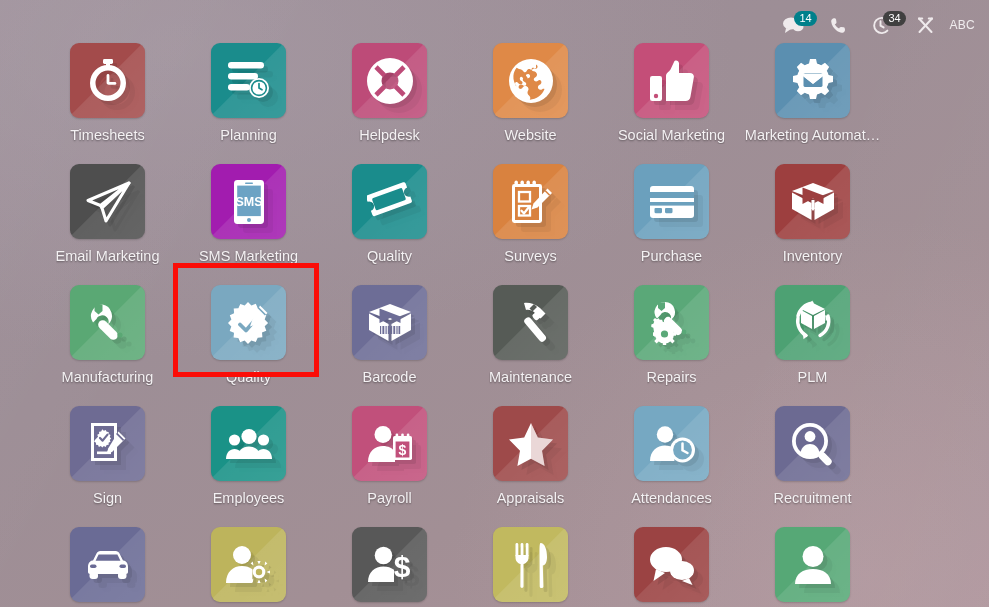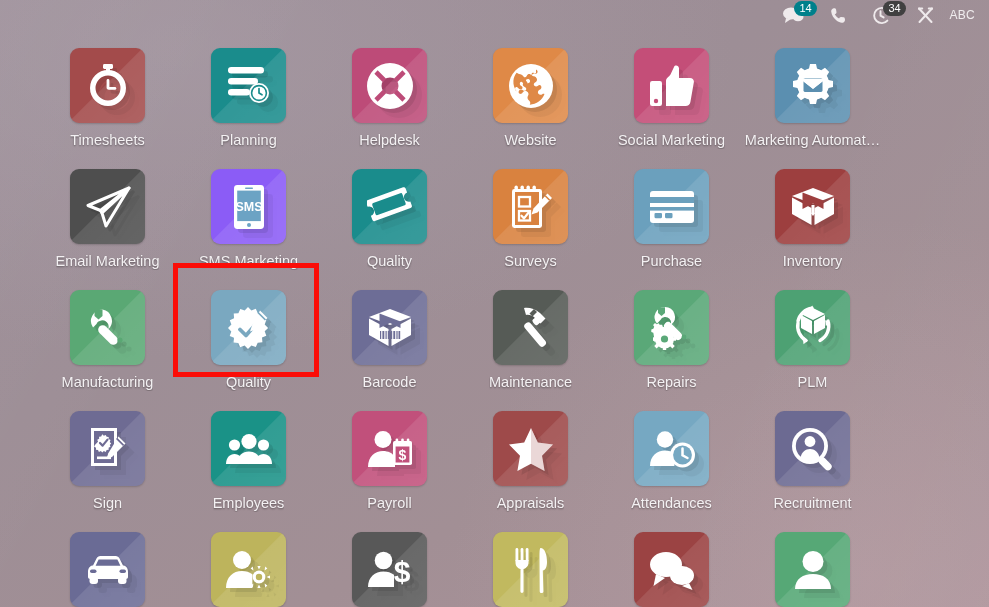--- a/index.html
+++ b/index.html
@@ -20,21 +20,21 @@
     content: "";
     position: absolute; inset: 0;
     background:
       linear-gradient(118deg, rgba(255,255,255,0.045) 0%, rgba(255,255,255,0.0) 26%),
       linear-gradient(292deg, rgba(255,255,255,0.035) 0%, rgba(255,255,255,0.0) 30%);
     pointer-events: none;
   }
 
   
   #systray {
-    position: absolute; top: 0; left: 0; right: 0;
+    position: absolute; top: 10px; left: 0; right: 0;
     height: 30px;
     display: flex; align-items: center; justify-content: flex-end;
     gap: 14px;
     padding-right: 14px;
     z-index: 30;
   }
   .systray-item {
     position: relative;
     display: flex; align-items: center;
     color: #f2eef0;
@@ -72,21 +72,21 @@
     justify-content: start;
     padding-left: 37px;
     row-gap: 0;
   }
   .app-cell {
     width: 141px;
     height: 121px;
     display: flex;
     flex-direction: column;
     align-items: center;
-    justify-content: flex-end;
+    justify-content: center;
     padding-top: 10px;
     cursor: pointer;
     position: relative;
   }
   .app-icon {
     width: 75px; height: 75px;
     border-radius: 9px;
     position: relative;
     overflow: hidden;
     display: flex; align-items: center; justify-content: center;
@@ -251,21 +251,21 @@
       <div class="app-icon" style="background: rgb(78, 78, 78);">
         <svg width="46" height="44" viewBox="0 0 46 44" fill="none" stroke="#fff" stroke-width="3" stroke-linejoin="round">
       <path d="M44 3 L3 20.5 L15.5 25.5 L44 3 Z"></path>
       <path d="M44 3 L21 41 L17 28 L44 3 Z"></path>
       <path d="M15.5 25.5 L17 28"></path>
     </svg>
       </div>
       <div class="app-label">Email Marketing</div>
     </div>
     <div class="app-cell">
-      <div class="app-icon" style="background: #8b5cf6;">
+      <div class="app-icon" style="background: #a21caf;">
         <svg width="38" height="46" viewBox="0 0 38 46" fill="#fff">
       <rect x="4" y="1" width="30" height="44" rx="3.4"></rect>
       <rect x="7.2" y="6.6" width="23.6" height="30.5" fill="#6ca3c4"></rect>
       <circle cx="19" cy="41" r="2" fill="#6ca3c4"></circle>
       <rect x="15" y="3.6" width="8" height="1.5" rx=".75" fill="#6ca3c4"></rect>
       <text x="19" y="27" font-family="Liberation Sans, sans-serif" font-size="12.5" font-weight="bold" fill="#fff" text-anchor="middle">SMS</text>
     </svg>
       </div>
       <div class="app-label">SMS Marketing</div>
     </div>

